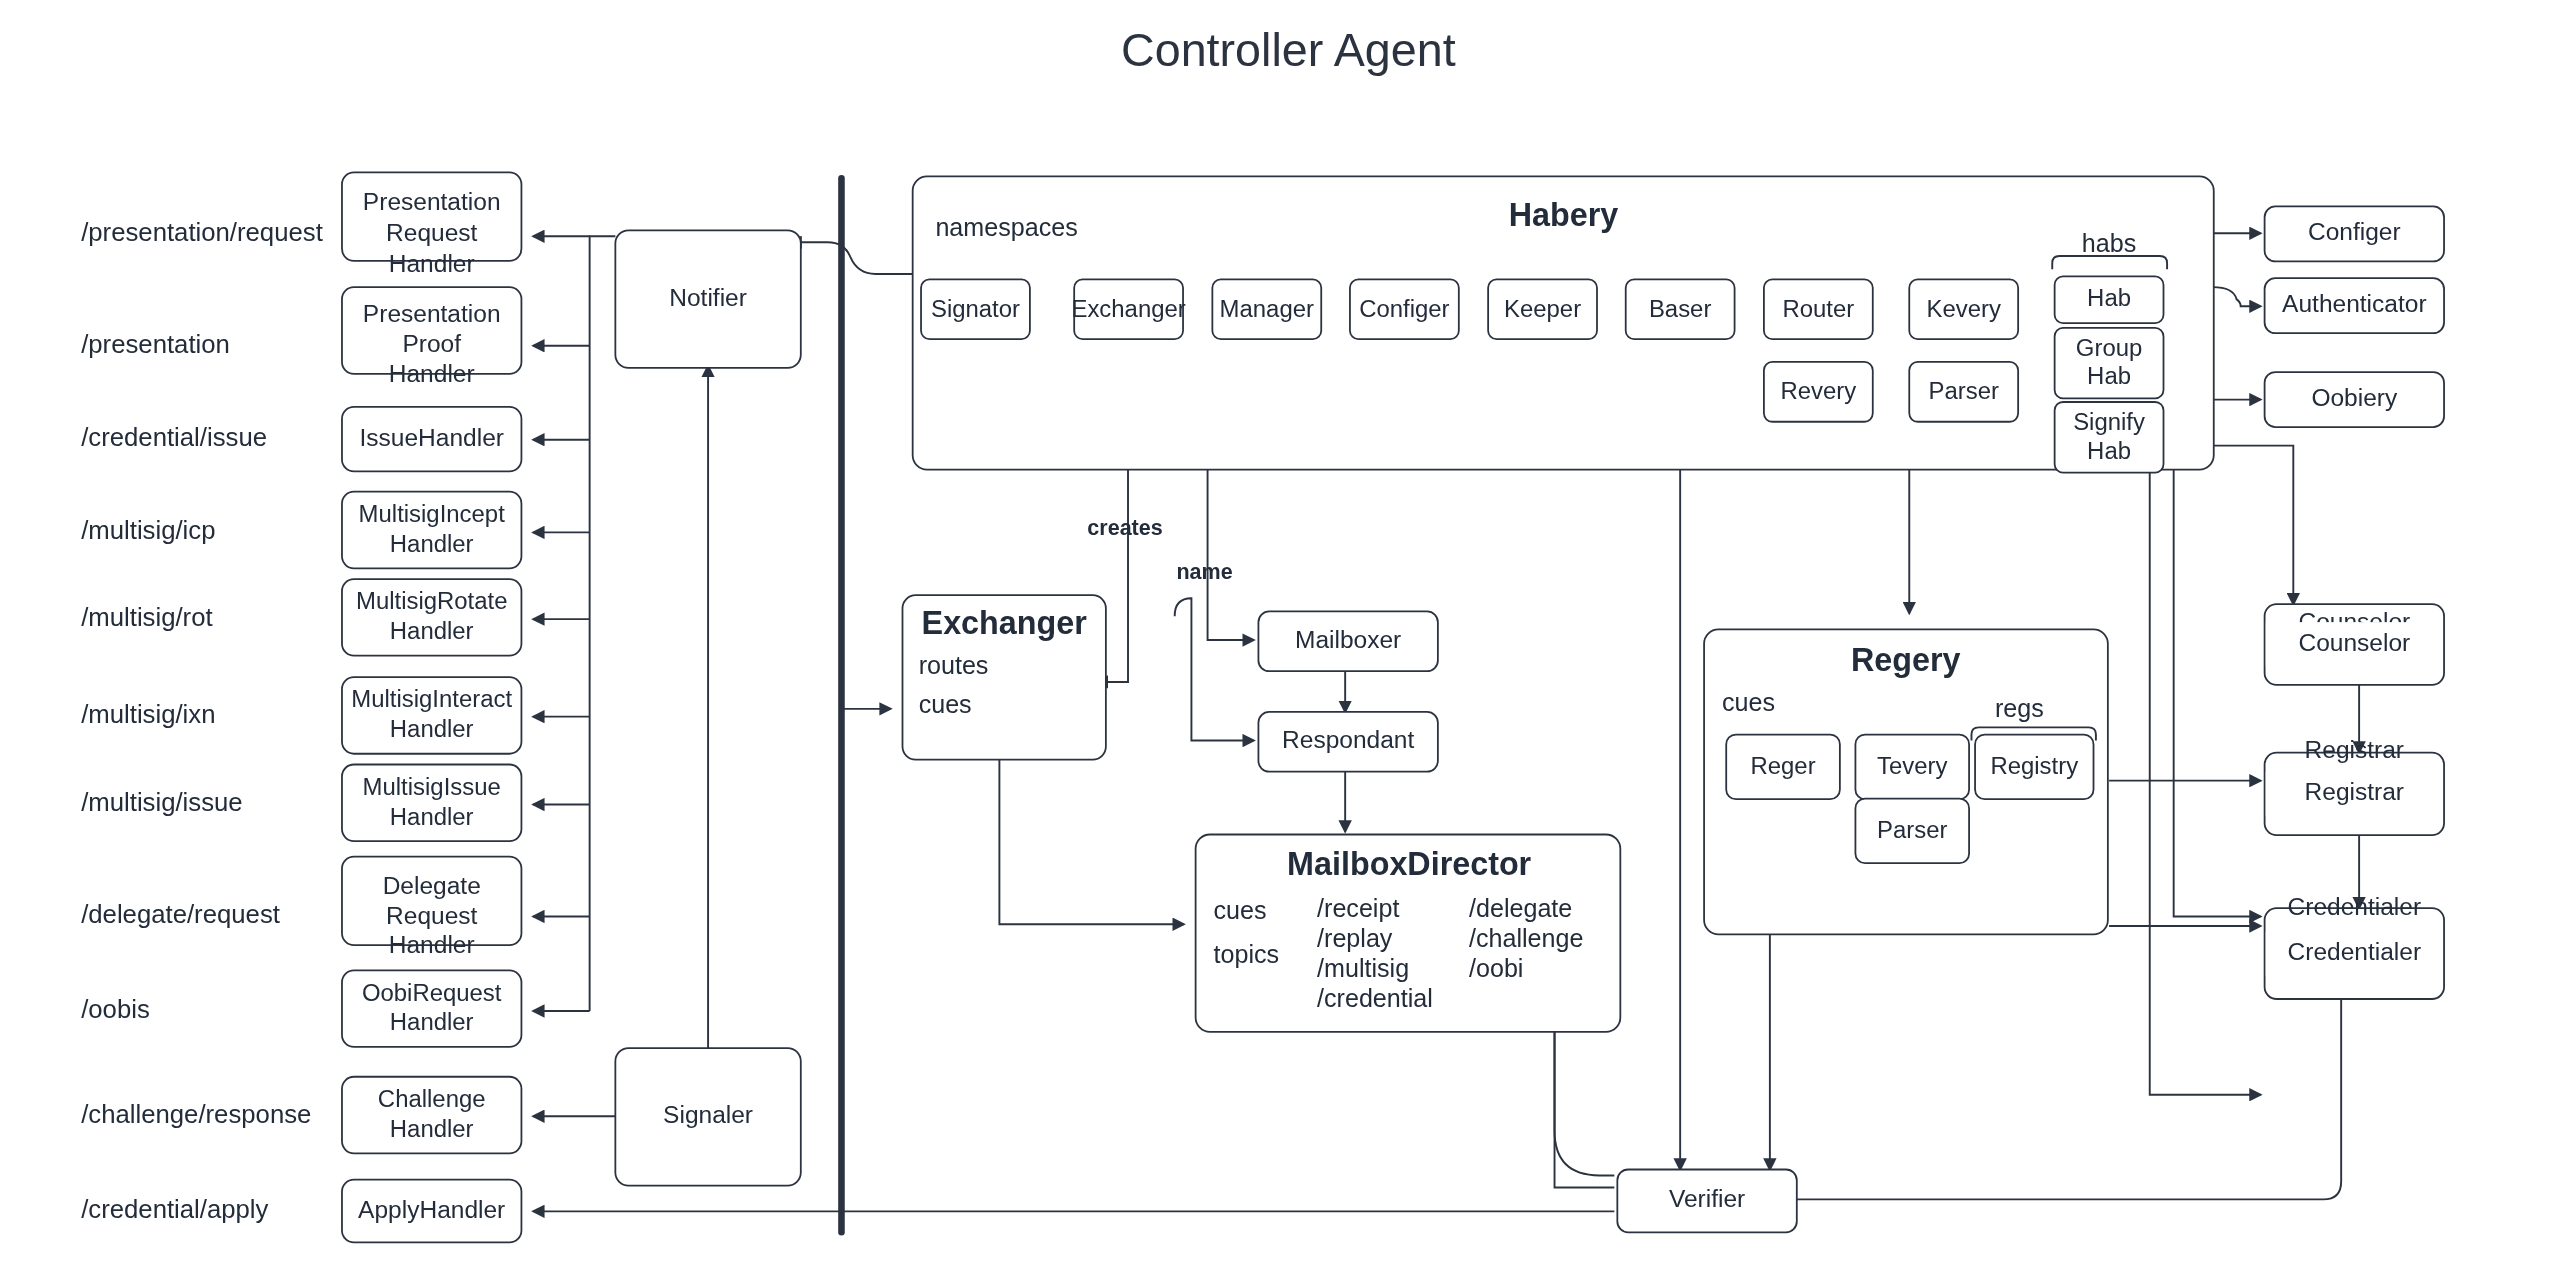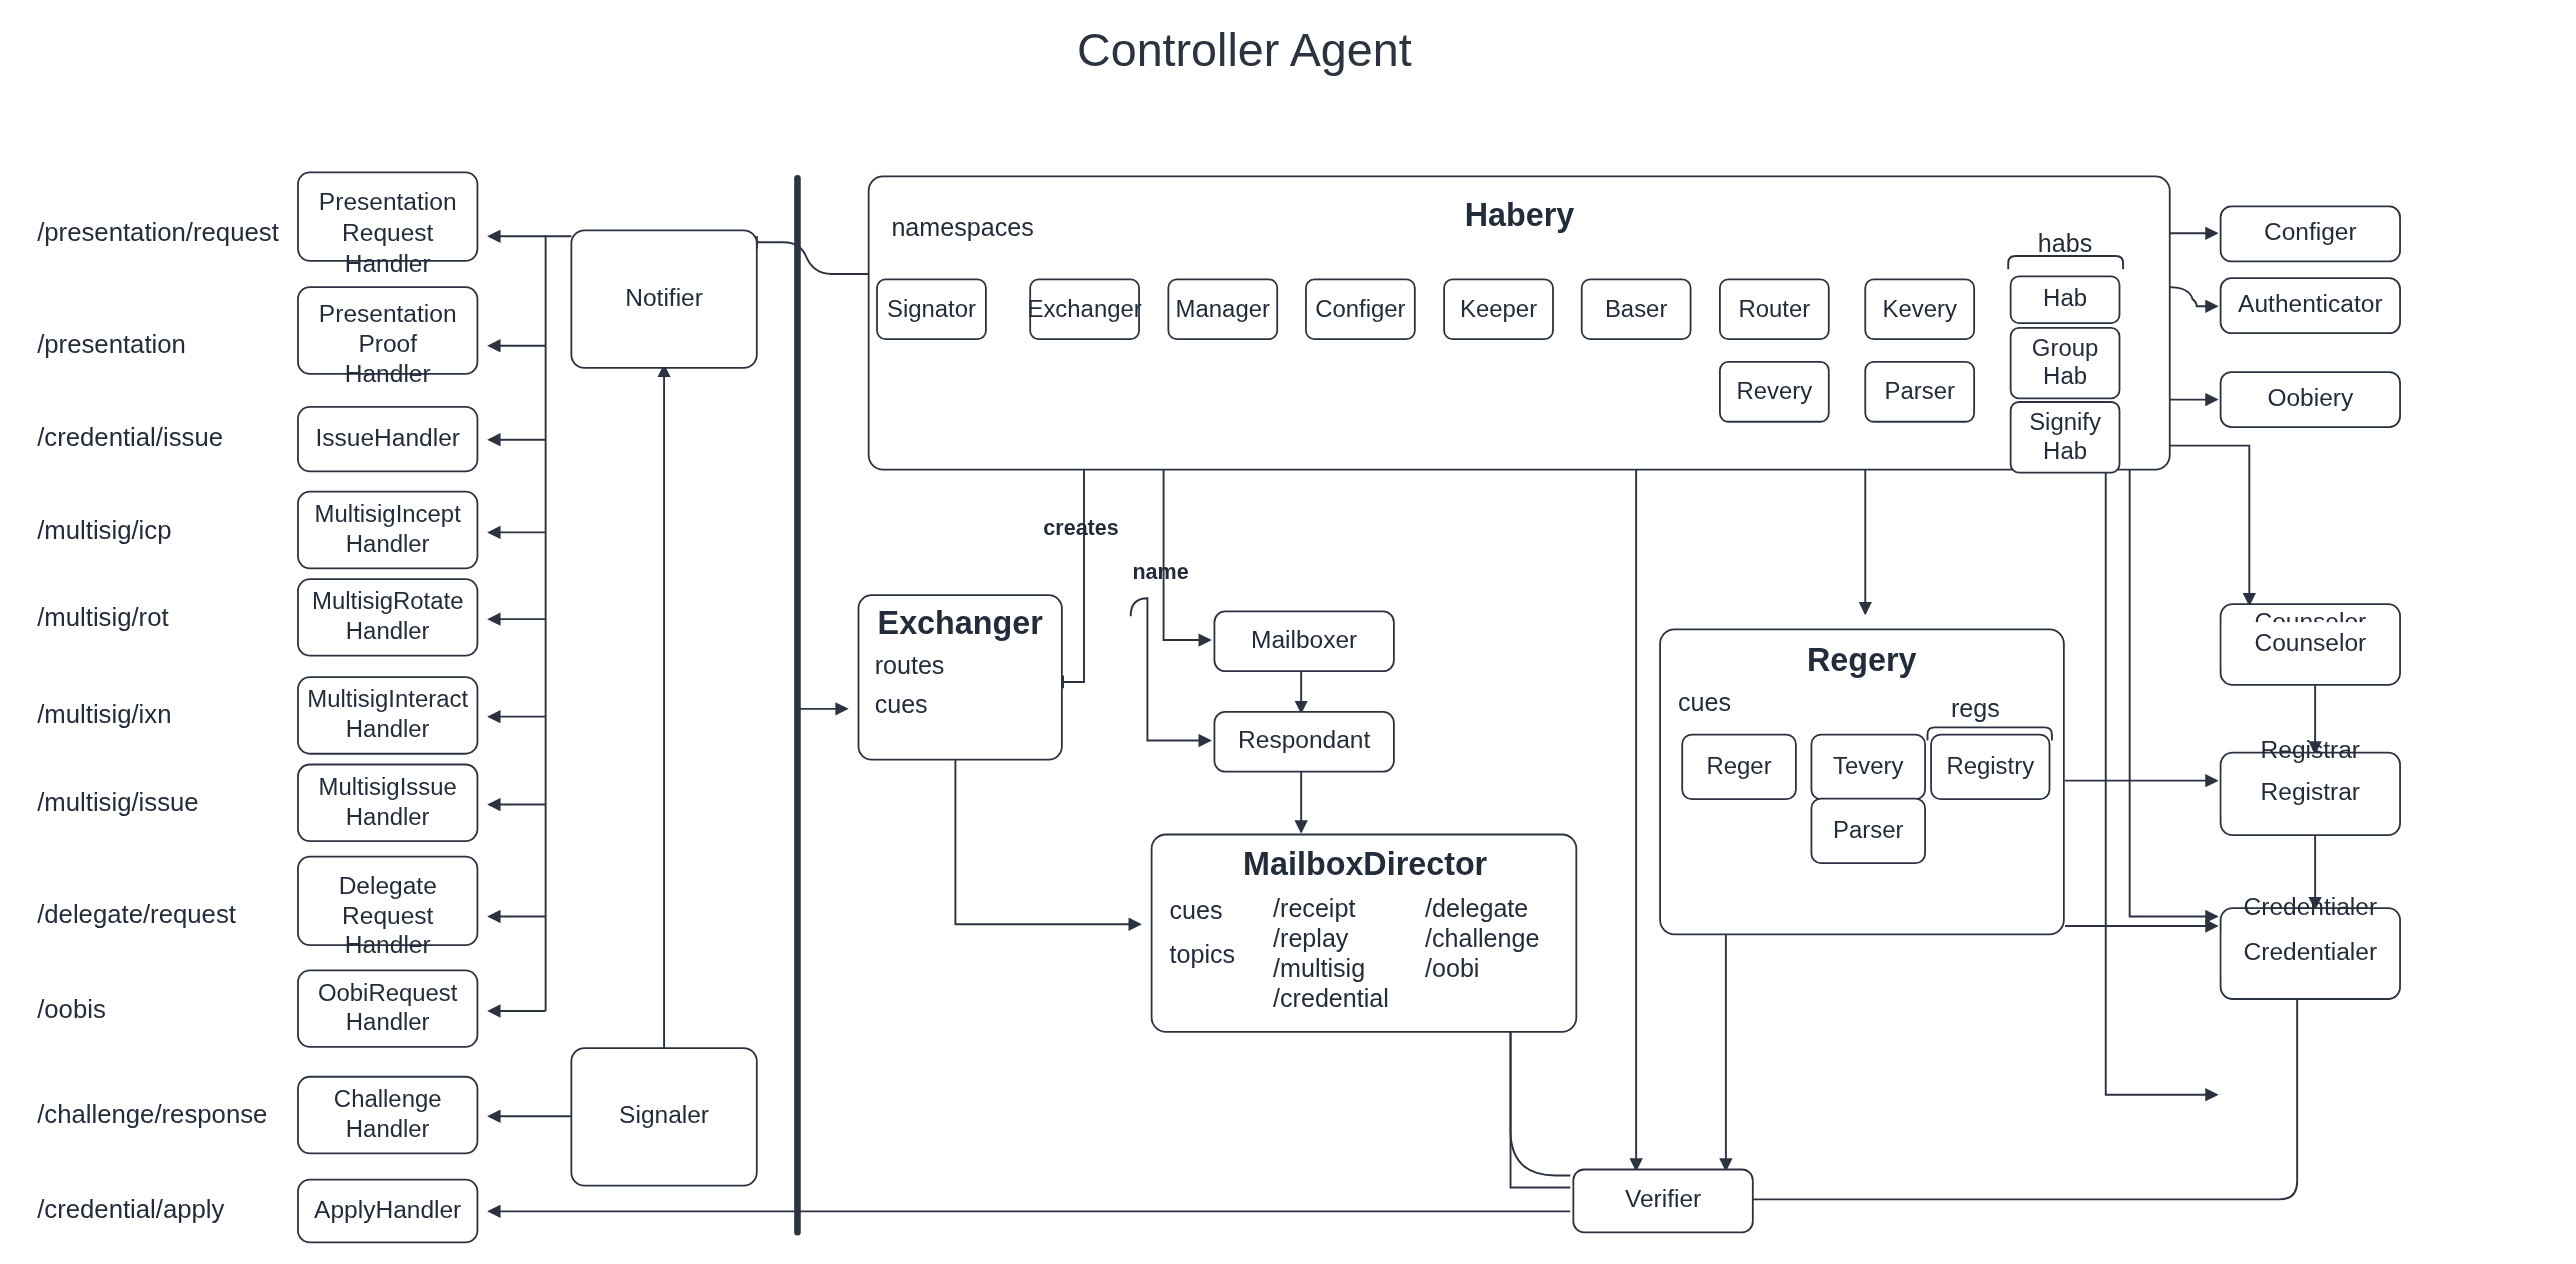--- a/index.html
+++ b/index.html
@@ -6,20 +6,21 @@
     margin: 0;
     padding: 0;
     background: #ffffff;
   }
   #stage {
     position: relative;
     width: 2256px;
     height: 1264px;
     background: #ffffff;
     font-family: "Liberation Sans", sans-serif;
+    margin-left: 44px;
   }
   svg.diagram {
     position: absolute;
     top: 0; left: 0;
     width: 2576px;
     height: 1264px;
     overflow: visible;
   }
   .nodebox {
     fill: #ffffff;

